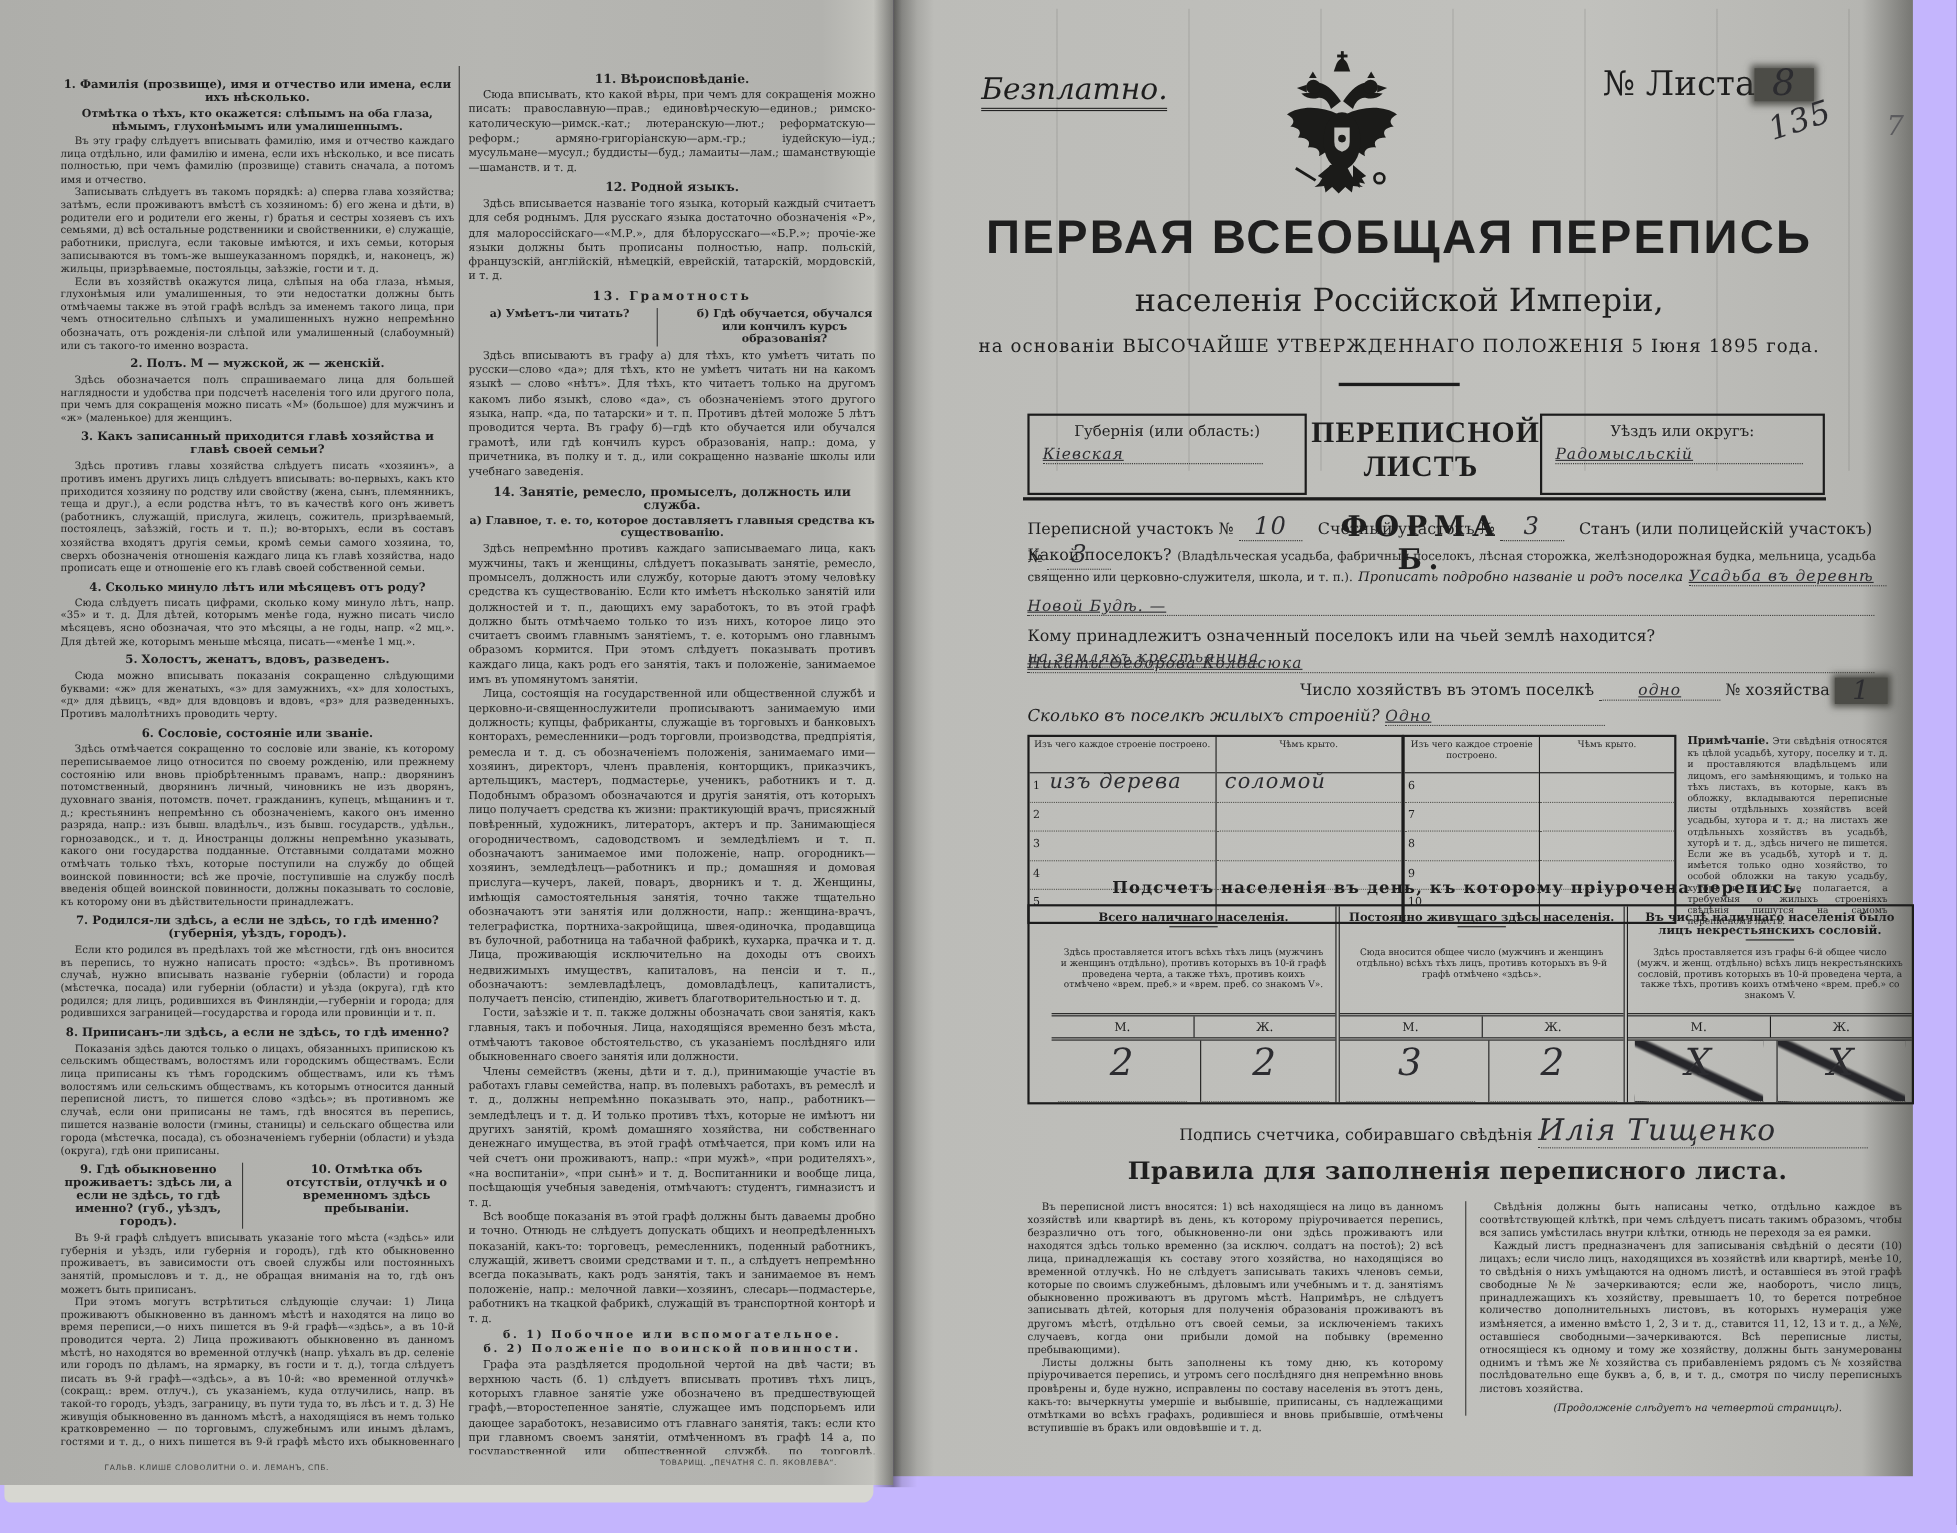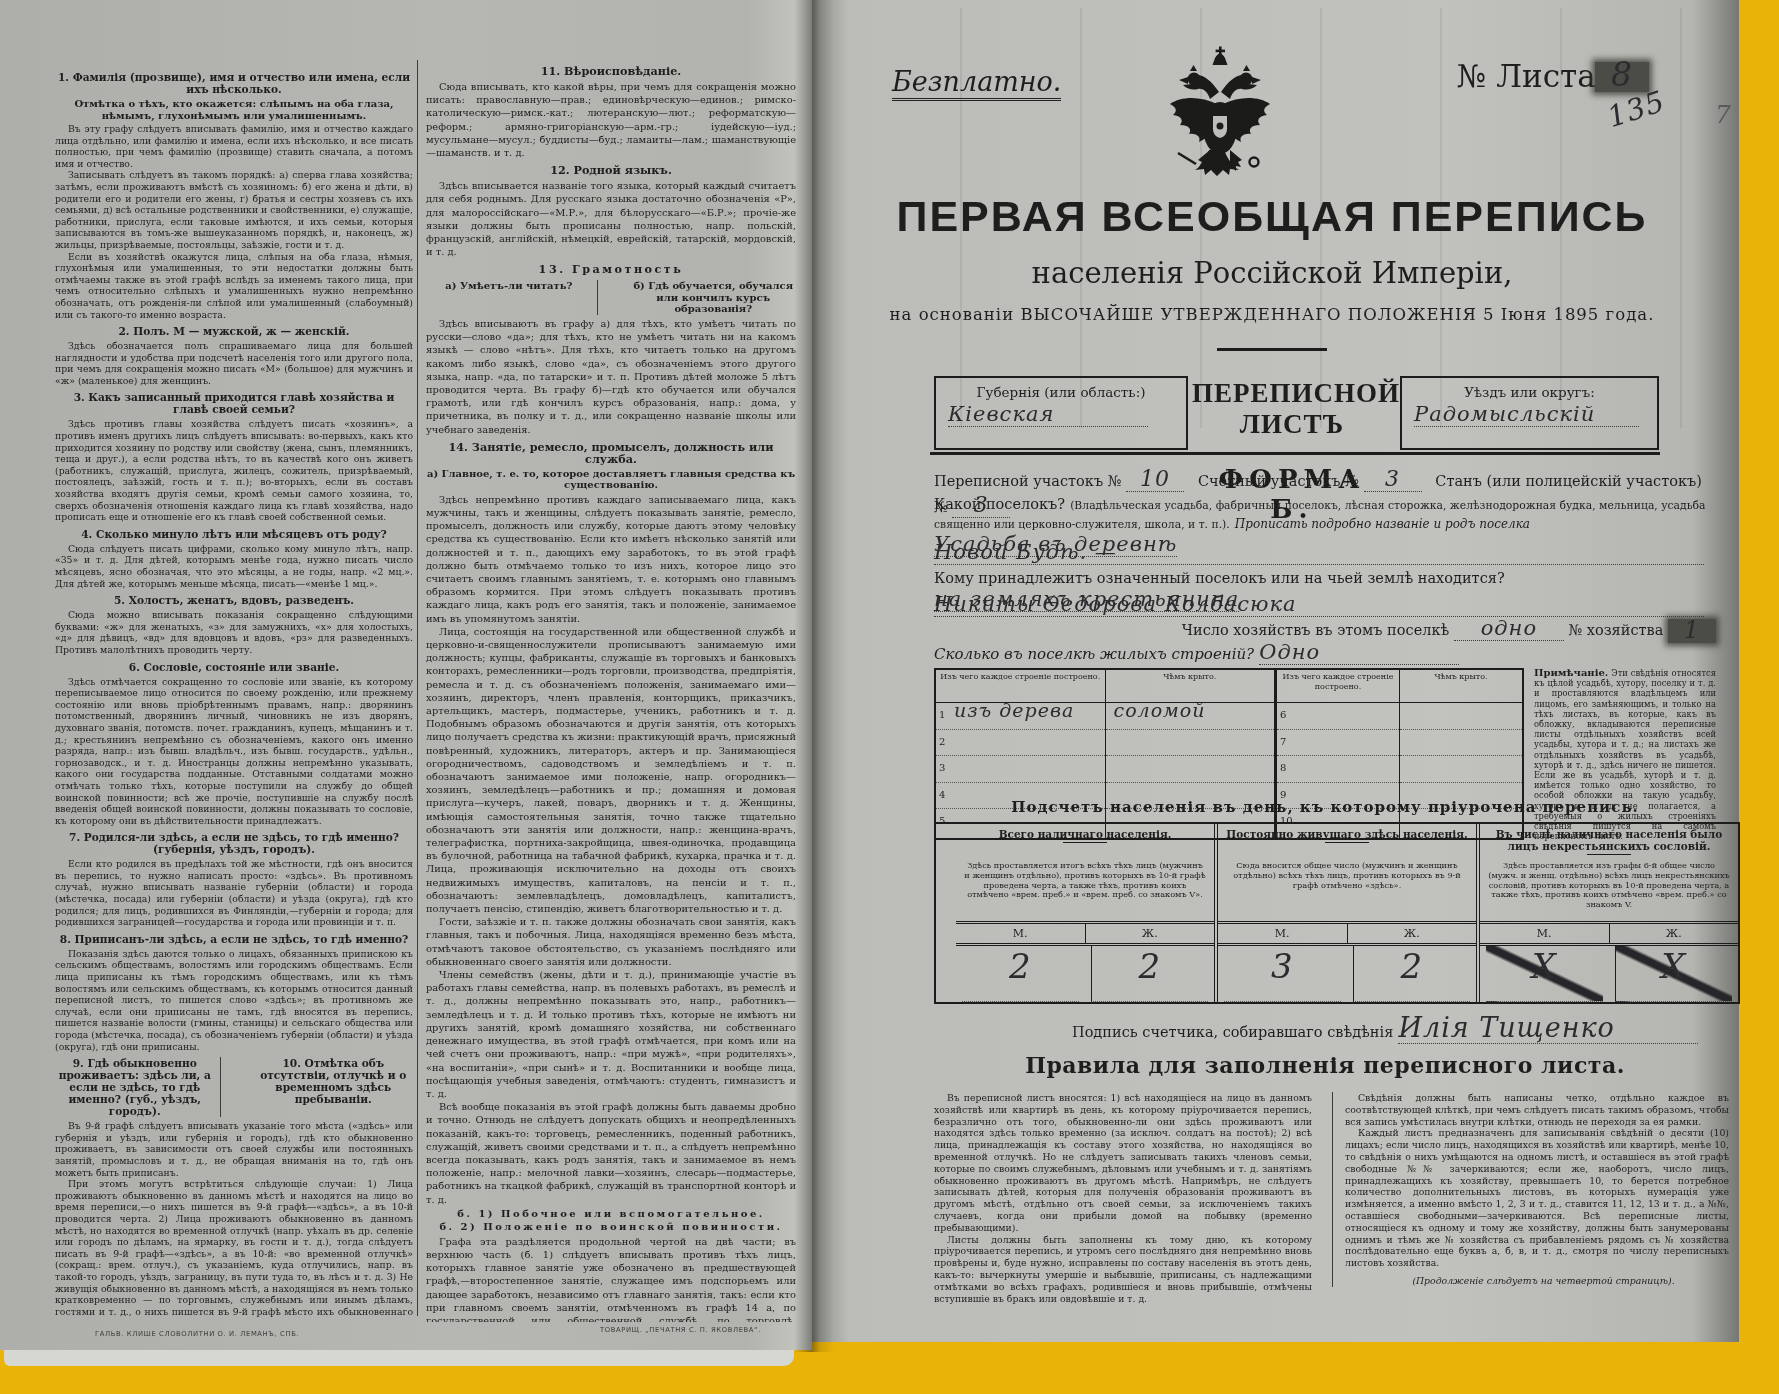--- a/index.html
+++ b/index.html
@@ -1,16 +1,16 @@
 <!DOCTYPE html>
 <html><head>
 <meta charset="utf-8">
 <style>
   html,body{margin:0;padding:0;background:#060606;}
-  #stage{position:relative;width:1779px;height:1394px;background:#eab308;overflow:hidden;
+  #stage{position:relative;width:1779px;height:1394px;background:#c4b5fd;overflow:hidden;
          font-family:"DejaVu Serif",serif;color:#1e1e1e;}
   
   .lp{position:absolute;left:0;top:0;width:812px;height:1350px;
       background:linear-gradient(90deg,#aeaeaa,#b6b6b2 55%,#b2b2ae 92%,#c9c9c3);}
   .lp-edge{position:absolute;left:4px;top:1350px;width:790px;height:16px;background:#d7d7d1;border-radius:0 0 10px 6px;}
   .rp{position:absolute;left:812px;top:0;width:927px;height:1342px;
       background:linear-gradient(90deg,#8d8d89,#bcbcb8 4%,#c1c1bd 68%,#b5b5b1 95%,#767672);}
   .gut{position:absolute;left:794px;top:0;width:40px;height:1352px;pointer-events:none;
        background:linear-gradient(90deg,rgba(0,0,0,0),rgba(0,0,0,.38) 45%,rgba(0,0,0,.12) 65%,rgba(0,0,0,0));}
   .ghost{position:absolute;left:30px;top:8px;width:860px;height:420px;opacity:.10;pointer-events:none;
@@ -43,21 +43,21 @@
   .hr-small{position:absolute;height:2.5px;background:#1c1c1c;}
   .fbox{position:absolute;border:2.5px solid #1c1c1c;}
   .fbox .lab{font-size:13.5px;text-align:center;padding-top:6px;}
   .plist1{font-family:Liberation Serif, serif;font-weight:bold;font-size:27px;text-align:center;letter-spacing:1px;}
   .plist2{font-weight:bold;font-size:26px;text-align:center;letter-spacing:6px;margin-top:24px;}
   .thick{position:absolute;height:3px;background:#1c1c1c;}
   .frow{font-size:14.5px;}
   .dots{border-bottom:1.6px dotted #3c3c3a;display:inline-block;}
   .hint{font-size:10.8px;}
   .instr{font-style:italic;font-size:12px;}
-  .hwline{font-size:21px;}
+  .hwline{font-size:14px;text-decoration:underline;}
   
   .btbl{position:absolute;border:2.5px solid #1c1c1c;display:flex;background:rgba(255,255,255,.02);}
   .bt-c{flex:1;}
   .bt-h{font-size:8px;line-height:9.5px;text-align:center;border-bottom:1.6px solid #1c1c1c;height:30px;padding:2px 2px 0;}
   .bt-row{height:25.5px;border-bottom:1.4px dotted #55554f;position:relative;font-size:8.5px;}
   .bt-row:last-child{border-bottom:none;}
   .bt-left{border-right:1.4px solid #1c1c1c;}
   .bt-num{position:absolute;left:3px;top:6px;font-size:10px;}
   .bt-hw{position:absolute;left:18px;top:-4px;font-size:19px;white-space:nowrap;}
   .note{font-size:8.3px;line-height:10.2px;text-align:justify;}

